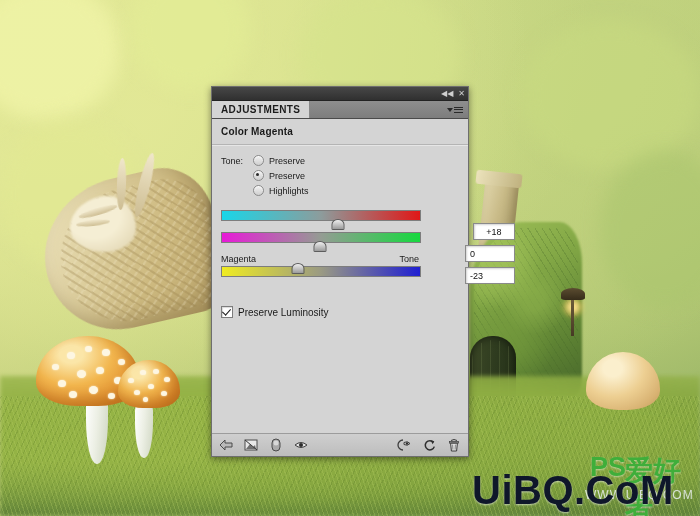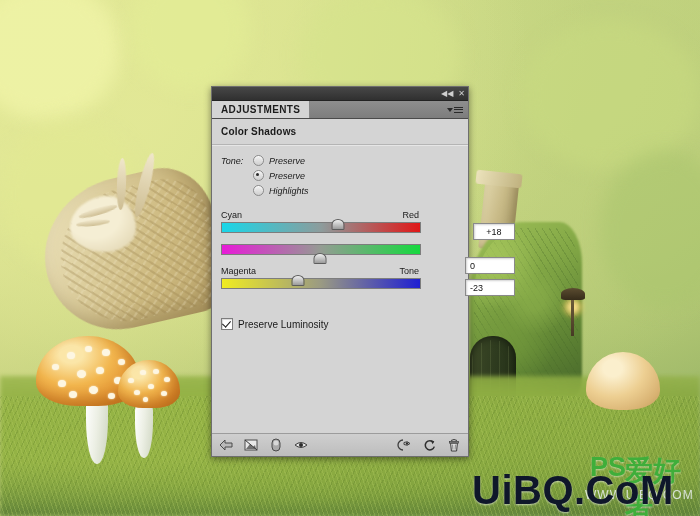--- a/index.html
+++ b/index.html
@@ -132,21 +132,21 @@
     border-top:4px solid #2a2a2a;}
   .menuicon .bars{display:inline-block;width:9px;}
   .menuicon .bars i{display:block;height:1px;background:#2a2a2a;margin:1.5px 0;}
 
   .ttl{font-size:10px;font-weight:bold;color:#1a1a1a;padding:7px 0 0 9px;letter-spacing:.2px;}
   .divider{height:1px;background:#b4b4b4;margin:7px 0 0 0;
     border-bottom:1px solid #e6e6e6;}
 
   .body{flex:1;padding:0;position:relative;}
 
-  .tonerow{display:flex;padding:9px 0 0 9px;font-style:italic;}
+  .tonerow{display:flex;padding:9px 0 0 9px;}
   .tonelabel{font-size:9px;color:#1a1a1a;width:32px;padding-top:1px;}
   .radios{display:flex;flex-direction:column;gap:4px;}
   .radio{display:flex;align-items:center;gap:5px;cursor:default;}
   .rdot{width:9px;height:9px;border-radius:50%;
     background:linear-gradient(180deg,#f2f2f2,#cfcfcf);
     border:1px solid #8a8a8a;box-shadow:inset 0 1px 1px rgba(255,255,255,.8);
     position:relative;flex:none;}
   .rdot.on::after{content:"";position:absolute;left:2px;top:2px;width:3px;height:3px;
     border-radius:50%;background:#2a2a2a;}
   .rlabel{font-size:9px;color:#1a1a1a;}
@@ -266,21 +266,21 @@
         <span class="tri"></span>
         <span class="bars">
             <i></i>
             <i></i>
             <i></i>
           </span>
       </span>
     </div>
   </div>
 
-  <div class="ttl">Color Shadows</div>
+  <div class="ttl">Color Magenta</div>
   <div class="divider"></div>
 
   <div class="body">
 
     <div class="tonerow">
       <div class="tonelabel">Tone:</div>
       <div class="radios">
         <div class="radio">
           <span class="rdot"></span>
           <span class="rlabel">Preserve</span>
@@ -292,24 +292,20 @@
         <div class="radio">
           <span class="rdot"></span>
           <span class="rlabel">Highlights</span>
         </div>
       </div>
     </div>
 
     <div class="sliders">
 
       <div class="srow">
-        <div class="scaps">
-          <span>Cyan</span>
-          <span>Red</span>
-        </div>
         <div class="track cr"></div>
         <div class="thumb" style="left:calc(9px + 198px * 0.59);"></div>
         <div class="valbox center">+18</div>
       </div>
 
       <div class="srow">
         <div class="track mg"></div>
         <div class="thumb" style="left:calc(9px + 198px * 0.50);"></div>
         <div class="valbox">0</div>
       </div>

